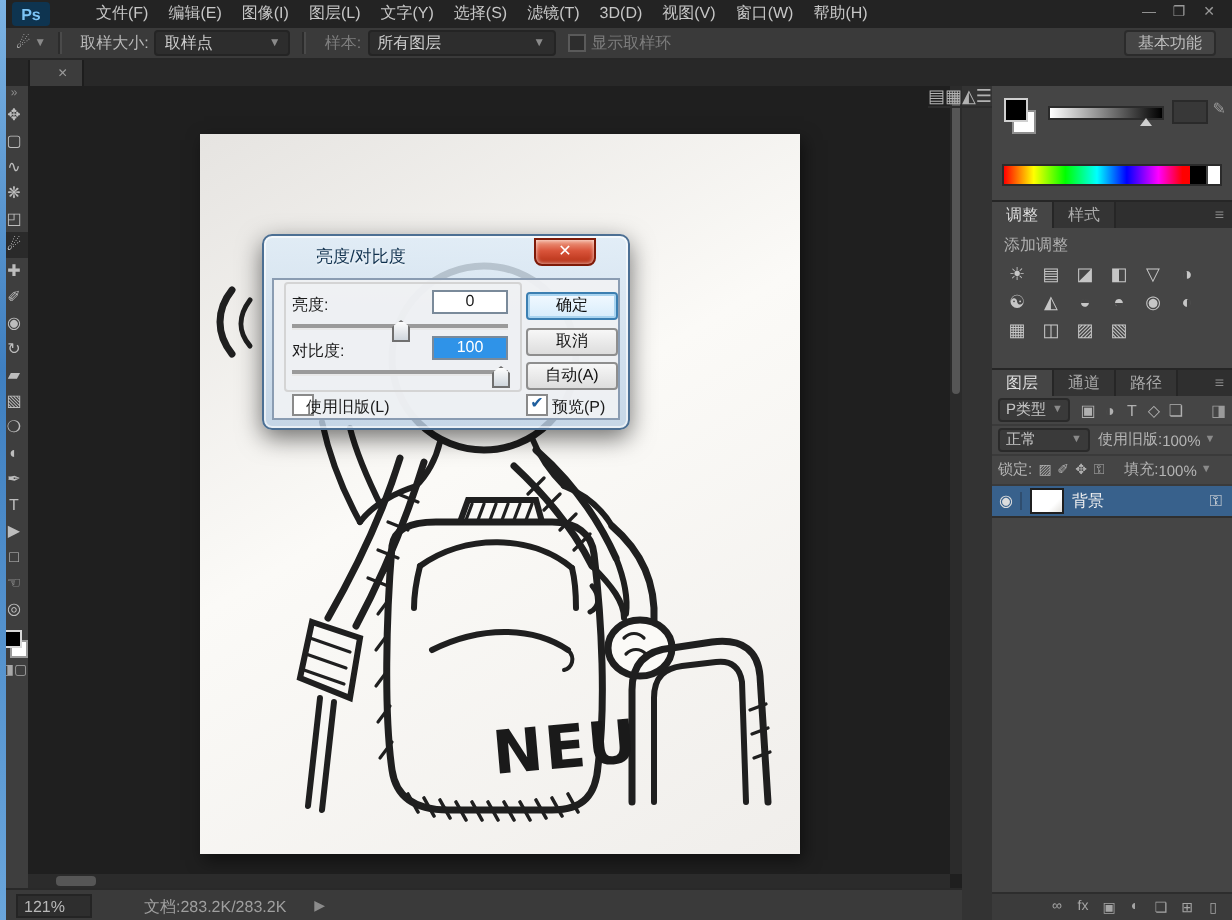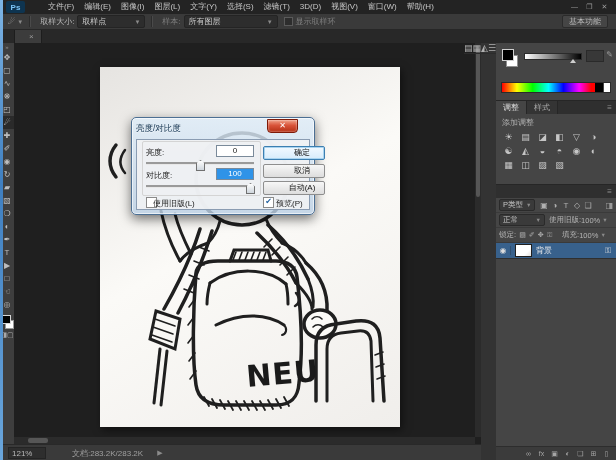--- a/index.html
+++ b/index.html
@@ -114,37 +114,37 @@
   #layer-name{color:#f0f0f0;font-size:8px;}
   #layer-lock{margin-left:auto;margin-right:5px;color:#e0e0e0;font-size:8px;}
   #layers-empty{flex:1;background:#454545;}
   #layers-bottom{height:13px;background:#3b3b3b;border-top:1px solid #2d2d2d;display:flex;align-items:center;
                  justify-content:flex-end;padding-right:3px;}
   #layers-bottom span{width:13px;text-align:center;font-size:7px;color:#a5a5a5;}
   
   #dialog{left:131px;top:117px;width:182px;height:96px;z-index:50;border-radius:5px;
           background:linear-gradient(180deg,rgba(222,236,248,.82),rgba(186,207,228,.82));
           border:1px solid #4c6f93;box-shadow:0 4px 12px rgba(0,0,0,.55),inset 0 0 0 1px rgba(255,255,255,.6);}
-  #dlg-title{position:absolute;left:4px;top:5px;font-size:8.5px;color:#10314e;text-shadow:0 1px 1px rgba(255,255,255,.7);}
+  #dlg-title{position:absolute;left:26px;top:5px;font-size:8.5px;color:#10314e;text-shadow:0 1px 1px rgba(255,255,255,.7);}
   #dlg-close{position:absolute;right:16px;top:1px;width:29px;height:12px;border-radius:0 0 4px 4px;
              background:linear-gradient(180deg,#f0a188,#d9543a 45%,#b42f14);border:1px solid #7e1a08;
              color:#fff;font-size:8px;font-weight:bold;text-align:center;line-height:11px;
              box-shadow:inset 0 0 2px rgba(255,255,255,.8);}
   #dlg-content{position:absolute;left:4px;right:4px;top:21px;bottom:4px;background:rgba(240,241,243,.93);
                border:1px solid #8a9cb2;font-size:8px;color:#1b1b1b;}
   #dlg-group{position:absolute;left:5px;top:1px;width:117px;height:53px;border:1px solid #d4d4d4;border-radius:2px;}
   .dlg-label{position:absolute;left:9px;}
   .dlg-input{position:absolute;left:79px;width:36px;height:10px;background:#fff;border:1px solid #7a8a9a;
              text-align:center;line-height:10px;}
   .dlg-input.sel{background:#2f93e8;color:#fff;}
   .slider{position:absolute;left:9px;width:108px;height:2px;background:#9a9a9a;border-bottom:1px solid #e8e8e8;}
   .slider .thumb{position:absolute;top:-2px;width:7px;height:9px;background:linear-gradient(180deg,#fdfdfd,#cfd6dd);
                  border:1px solid #707070;clip-path:polygon(50% 0,100% 32%,100% 100%,0 100%,0 32%);}
   .dlg-btn{position:absolute;left:126px;width:44px;height:12px;border:1px solid #8e8e8e;border-radius:2px;
-           background:linear-gradient(180deg,#f7f7f7,#dddddd);text-align:center;line-height:11px;color:#111;padding-left:16px;}
+           background:linear-gradient(180deg,#f7f7f7,#dddddd);text-align:center;line-height:11px;color:#111;}
   .dlg-btn.default{border:1px solid #3c7fb1;box-shadow:inset 0 0 0 1px #a9d4f0;
            background:linear-gradient(180deg,#f2f9ff,#d7ecfb);}
   .dlg-check{position:absolute;width:9px;height:9px;background:#fff;border:1px solid #8a8a8a;
              font-size:8px;line-height:8px;text-align:center;color:#1f5f9e;font-weight:bold;}
   .dlg-chklabel{position:absolute;}
 </style>
 </head>
 <body>
 
 <div id="app">
@@ -377,20 +377,25 @@
           <span>◉</span>
           <span>◐</span>
           <span>▦</span>
           <span>◫</span>
           <span>▨</span>
           <span>▧</span>
         </div>
     </div>
 
     <div class="tabs-row">
+      <span style="display:flex">
+          <span class="tab selected">图层</span>
+          <span class="tab">通道</span>
+          <span class="tab">路径</span>
+        </span>
       <span class="pmenu">≡</span>
     </div>
     <div id="layers-wrap">
       <div class="lp-row">
         <div class="chip">
           <span>P类型</span>
           <span class="dd">▼</span>
         </div>
         <div id="filter-icons">
             <span>▣</span>

